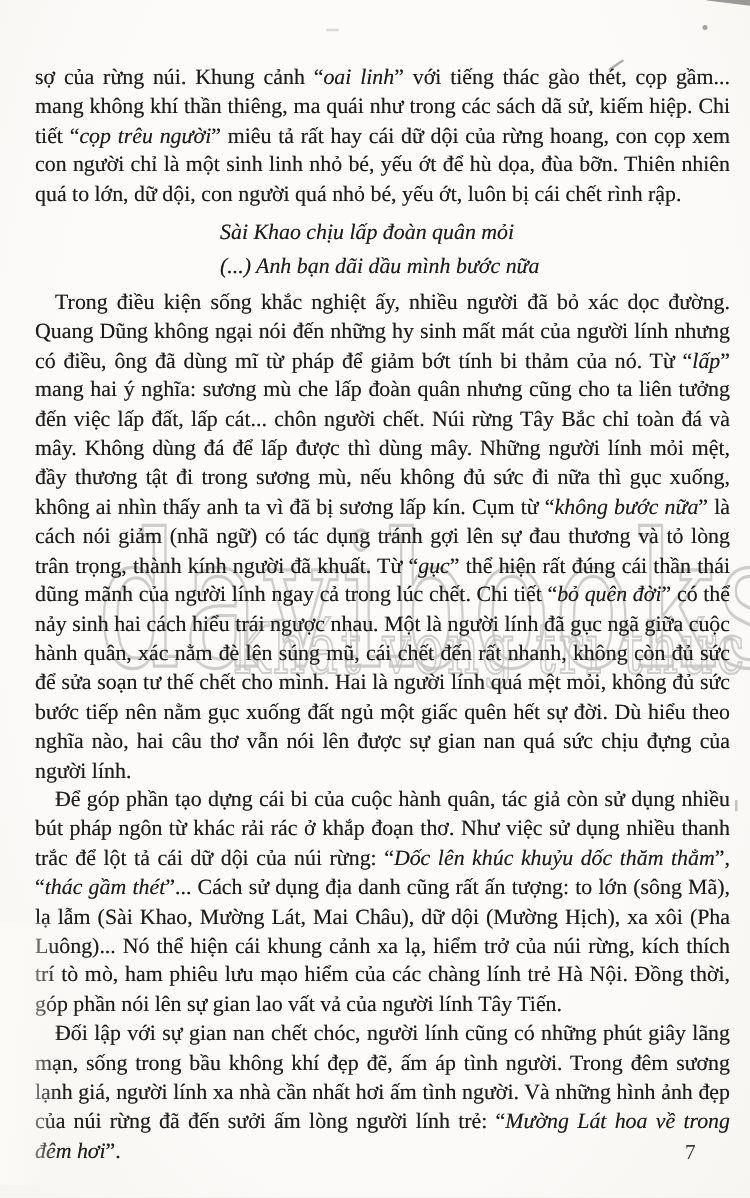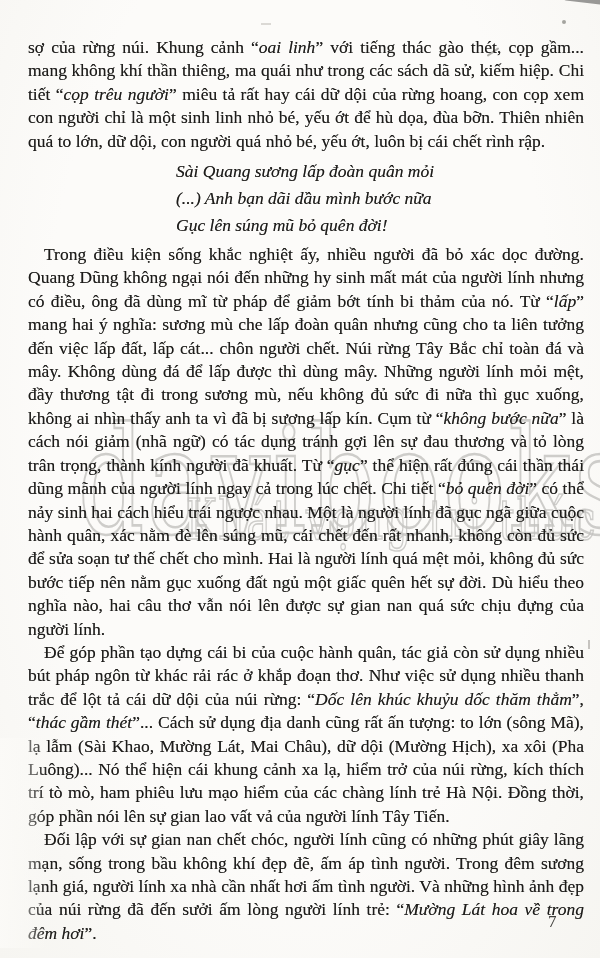--- a/index.html
+++ b/index.html
@@ -3,21 +3,21 @@
 <meta charset="utf-8">
 <style>
   html,body{margin:0;padding:0;background:#e9e9e9;}
   .page{
     position:relative;width:600px;height:958px;overflow:hidden;
     background:#fbfaf7;
     background-image:radial-gradient(ellipse at 50% 40%, #fcfbf9 60%, #f6f5f1 100%);
     font-family:"Liberation Serif","DejaVu Serif",serif;
   }
   .content{
-    position:absolute;left:28px;top:36px;width:556px;
+    position:absolute;left:28px;top:50px;width:556px;
     color:#1d1c1a;font-size:17.5px;line-height:23.4px;
     text-align:justify;text-justify:inter-word;
     text-shadow:0 0 .4px rgba(20,20,20,.55);
   }
   .para{margin:0;text-indent:16px;}
   .para.first{text-indent:0;}
   .para em{font-style:italic;}
   .verse{margin:5px 0 4px 148px;font-style:italic;line-height:27px;}
   .verse-line{white-space:nowrap;}
   .watermark-big{
@@ -59,23 +59,22 @@
 
 <div class="page">
 
   <div class="watermark-big">davibooks</div>
   <div class="watermark-sub">Khát vọng tri thức</div>
 
   <div class="content content-layer">
     <p class="para first"><span>sợ của rừng núi. Khung cảnh “</span><em>oai linh</em><span>” với tiếng thác gào thét, cọp gầm... mang không khí thần thiêng, ma quái như trong các sách dã sử, kiếm hiệp. Chi tiết “</span><em>cọp trêu người</em><span>” miêu tả rất hay cái dữ dội của rừng hoang, con cọp xem con người chỉ là một sinh linh nhỏ bé, yếu ớt để hù dọa, đùa bỡn. Thiên nhiên quá to lớn, dữ dội, con người quá nhỏ bé, yếu ớt, luôn bị cái chết rình rập.</span></p>
 
     <div class="verse">
-      <div class="verse-line">Sài Quang sương lấp đoàn quân mỏi</div>
+      <div class="verse-line">Sài Khao chịu lấp đoàn quân mỏi</div>
       <div class="verse-line">(...) Anh bạn dãi dầu mình bước nữa</div>
-      <div class="verse-line">Gục lên súng mũ bỏ quên đời!</div>
     </div>
 
     <p class="para"><span>Trong điều kiện sống khắc nghiệt ấy, nhiều người đã bỏ xác dọc đường. Quang Dũng không ngại nói đến những hy sinh mất mát của người lính nhưng có điều, ông đã dùng mĩ từ pháp để giảm bớt tính bi thảm của nó. Từ “</span><em>lấp</em><span>” mang hai ý nghĩa: sương mù che lấp đoàn quân nhưng cũng cho ta liên tưởng đến việc lấp đất, lấp cát... chôn người chết. Núi rừng Tây Bắc chỉ toàn đá và mây. Không dùng đá để lấp được thì dùng mây. Những người lính mỏi mệt, đầy thương tật đi trong sương mù, nếu không đủ sức đi nữa thì gục xuống, không ai nhìn thấy anh ta vì đã bị sương lấp kín. Cụm từ “</span><em>không bước nữa</em><span>” là cách nói giảm (nhã ngữ) có tác dụng tránh gợi lên sự đau thương và tỏ lòng trân trọng, thành kính người đã khuất. Từ “</span><em>gục</em><span>” thể hiện rất đúng cái thần thái dũng mãnh của người lính ngay cả trong lúc chết. Chi tiết “</span><em>bỏ quên đời</em><span>” có thể nảy sinh hai cách hiểu trái ngược nhau. Một là người lính đã gục ngã giữa cuộc hành quân, xác nằm đè lên súng mũ, cái chết đến rất nhanh, không còn đủ sức để sửa soạn tư thế chết cho mình. Hai là người lính quá mệt mỏi, không đủ sức bước tiếp nên nằm gục xuống đất ngủ một giấc quên hết sự đời. Dù hiểu theo nghĩa nào, hai câu thơ vẫn nói lên được sự gian nan quá sức chịu đựng của người lính.</span></p>
     <p class="para"><span>Để góp phần tạo dựng cái bi của cuộc hành quân, tác giả còn sử dụng nhiều bút pháp ngôn từ khác rải rác ở khắp đoạn thơ. Như việc sử dụng nhiều thanh trắc để lột tả cái dữ dội của núi rừng: “</span><em>Dốc lên khúc khuỷu dốc thăm thẳm</em><span>”, “</span><em>thác gầm thét</em><span>”... Cách sử dụng địa danh cũng rất ấn tượng: to lớn (sông Mã), lạ lẫm (Sài Khao, Mường Lát, Mai Châu), dữ dội (Mường Hịch), xa xôi (Pha Luông)... Nó thể hiện cái khung cảnh xa lạ, hiểm trở của núi rừng, kích thích trí tò mò, ham phiêu lưu mạo hiểm của các chàng lính trẻ Hà Nội. Đồng thời, góp phần nói lên sự gian lao vất vả của người lính Tây Tiến.</span></p>
     <p class="para"><span>Đối lập với sự gian nan chết chóc, người lính cũng có những phút giây lãng mạn, sống trong bầu không khí đẹp đẽ, ấm áp tình người. Trong đêm sương lạnh giá, người lính xa nhà cần nhất hơi ấm tình người. Và những hình ảnh đẹp của núi rừng đã đến sưởi ấm lòng người lính trẻ: “</span><em>Mường Lát hoa về trong đêm hơi</em><span>”.</span></p>
   </div>
 
   <div class="page-number">7</div>
 
   <div class="artifact corner-sliver"></div>

